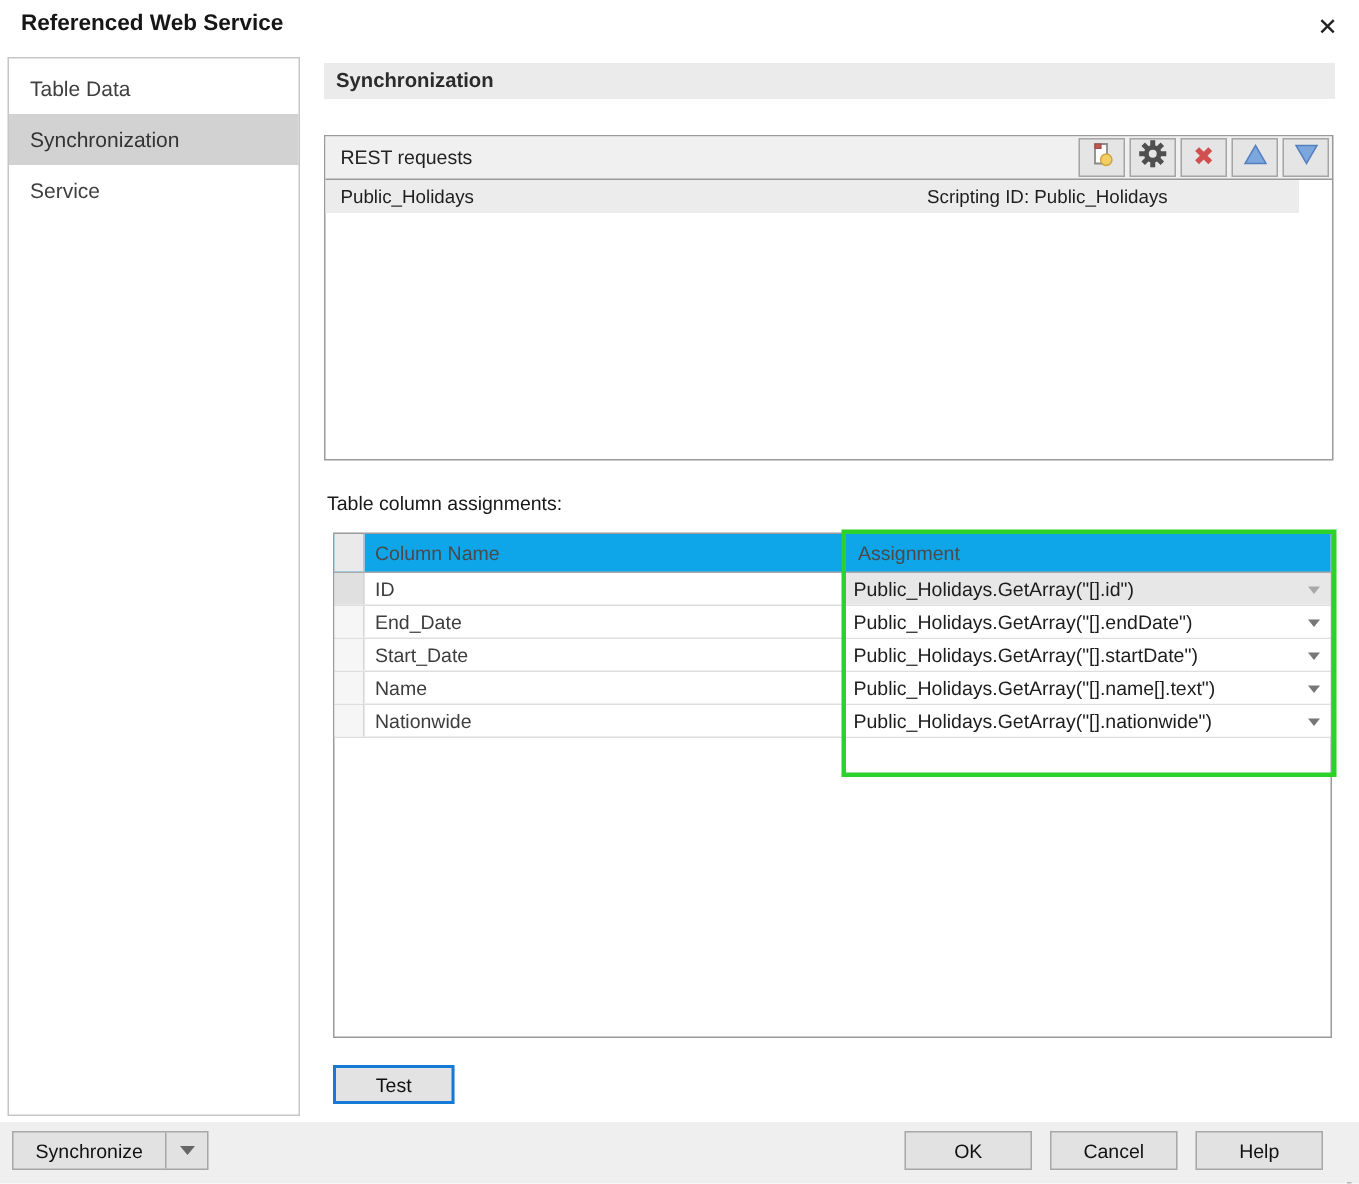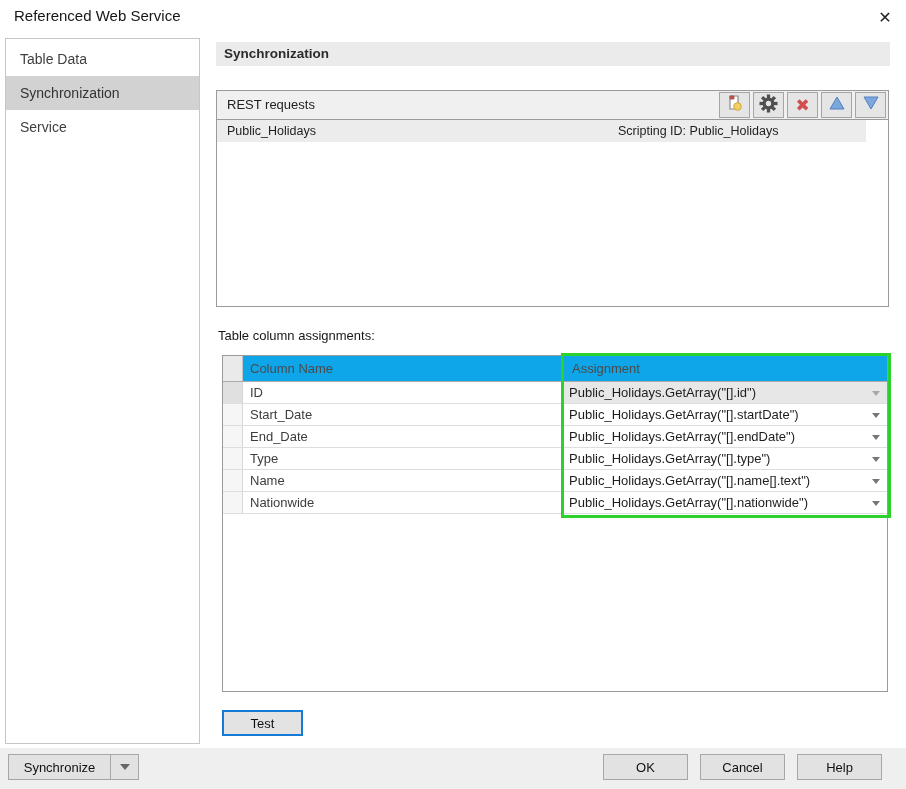--- a/index.html
+++ b/index.html
@@ -2,21 +2,21 @@
 <html><head>
 <meta charset="utf-8">
 <style>
   * { margin:0; padding:0; box-sizing:border-box; }
   html,body { width:906px; height:789px; }
   body {
     position:relative; width:906px; height:789px; overflow:hidden;
     background:#ffffff; font-family:"Liberation Sans", sans-serif; color:#1c1c1c;
   }
   
-  .dlg-title { position:absolute; left:14px; top:7px; font-size:15px; color:#161616; }
+  .dlg-title { position:absolute; left:14px; top:7px; font-size:15px; color:#161616;font-weight:bold; }
   .close-btn { position:absolute; right:10px; top:6px; width:22px; height:22px;
     display:flex; align-items:center; justify-content:center; font-size:16px; color:#222;
     font-family:"DejaVu Sans", sans-serif; cursor:default; }
   
   .sidebar { position:absolute; left:5px; top:38px; width:195px; height:706px;
     background:#fff; border:1px solid #c6c6c6; padding-top:3px; }
   .side-item { height:34px; line-height:34px; padding-left:14px; font-size:14px; color:#3f3f3f; }
   .side-item.selected { background:#d2d2d2; color:#333; }
   
   .section-hdr { position:absolute; left:216px; top:42px; width:674px; height:24px;
@@ -155,34 +155,28 @@
   </div>
   <div class="grid-body">
     <div class="g-row sel">
       <div class="g-gutter"></div>
       <div class="g-name">ID</div>
       <div class="g-assign">Public_Holidays.GetArray("[].id")</div>
       <div class="dd-arrow"></div>
     </div>
     <div class="g-row">
       <div class="g-gutter"></div>
+      <div class="g-name">End_Date</div>
+      <div class="g-assign">Public_Holidays.GetArray("[].endDate")</div>
+      <div class="dd-arrow"></div>
+    </div>
+    <div class="g-row">
+      <div class="g-gutter"></div>
       <div class="g-name">Start_Date</div>
       <div class="g-assign">Public_Holidays.GetArray("[].startDate")</div>
-      <div class="dd-arrow"></div>
-    </div>
-    <div class="g-row">
-      <div class="g-gutter"></div>
-      <div class="g-name">End_Date</div>
-      <div class="g-assign">Public_Holidays.GetArray("[].endDate")</div>
-      <div class="dd-arrow"></div>
-    </div>
-    <div class="g-row">
-      <div class="g-gutter"></div>
-      <div class="g-name">Type</div>
-      <div class="g-assign">Public_Holidays.GetArray("[].type")</div>
       <div class="dd-arrow"></div>
     </div>
     <div class="g-row">
       <div class="g-gutter"></div>
       <div class="g-name">Name</div>
       <div class="g-assign">Public_Holidays.GetArray("[].name[].text")</div>
       <div class="dd-arrow"></div>
     </div>
     <div class="g-row">
       <div class="g-gutter"></div>

